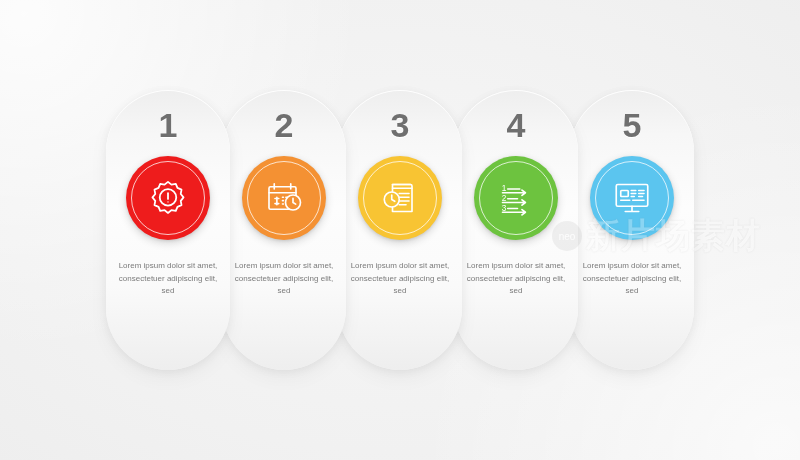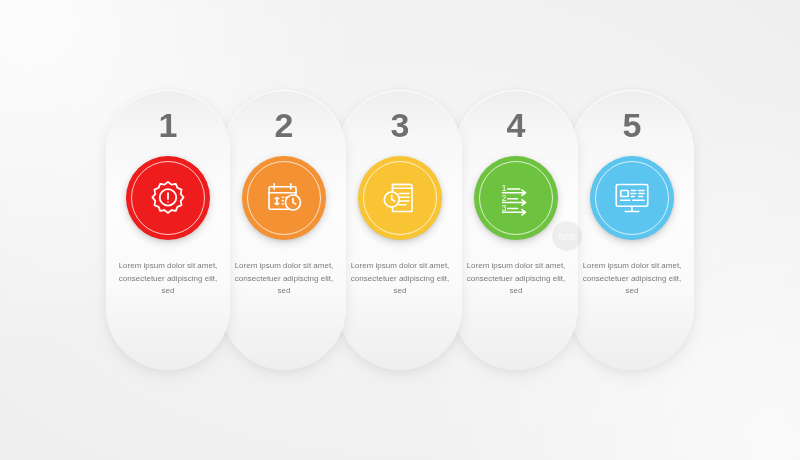--- a/index.html
+++ b/index.html
@@ -228,15 +228,16 @@
           <path d="M17 35 h12 M33 35 h15"></path>
         </svg>
       </div>
       <div class="caption">Lorem ipsum dolor sit amet, consectetuer adipiscing elit, sed</div>
     </div>
 
   </div>
 
   <div class="watermark">
     <div class="wm-badge">neo</div>
+    <div class="wm-text">新片场素材</div>
   </div>
 
 </div>
 
 </body></html>

